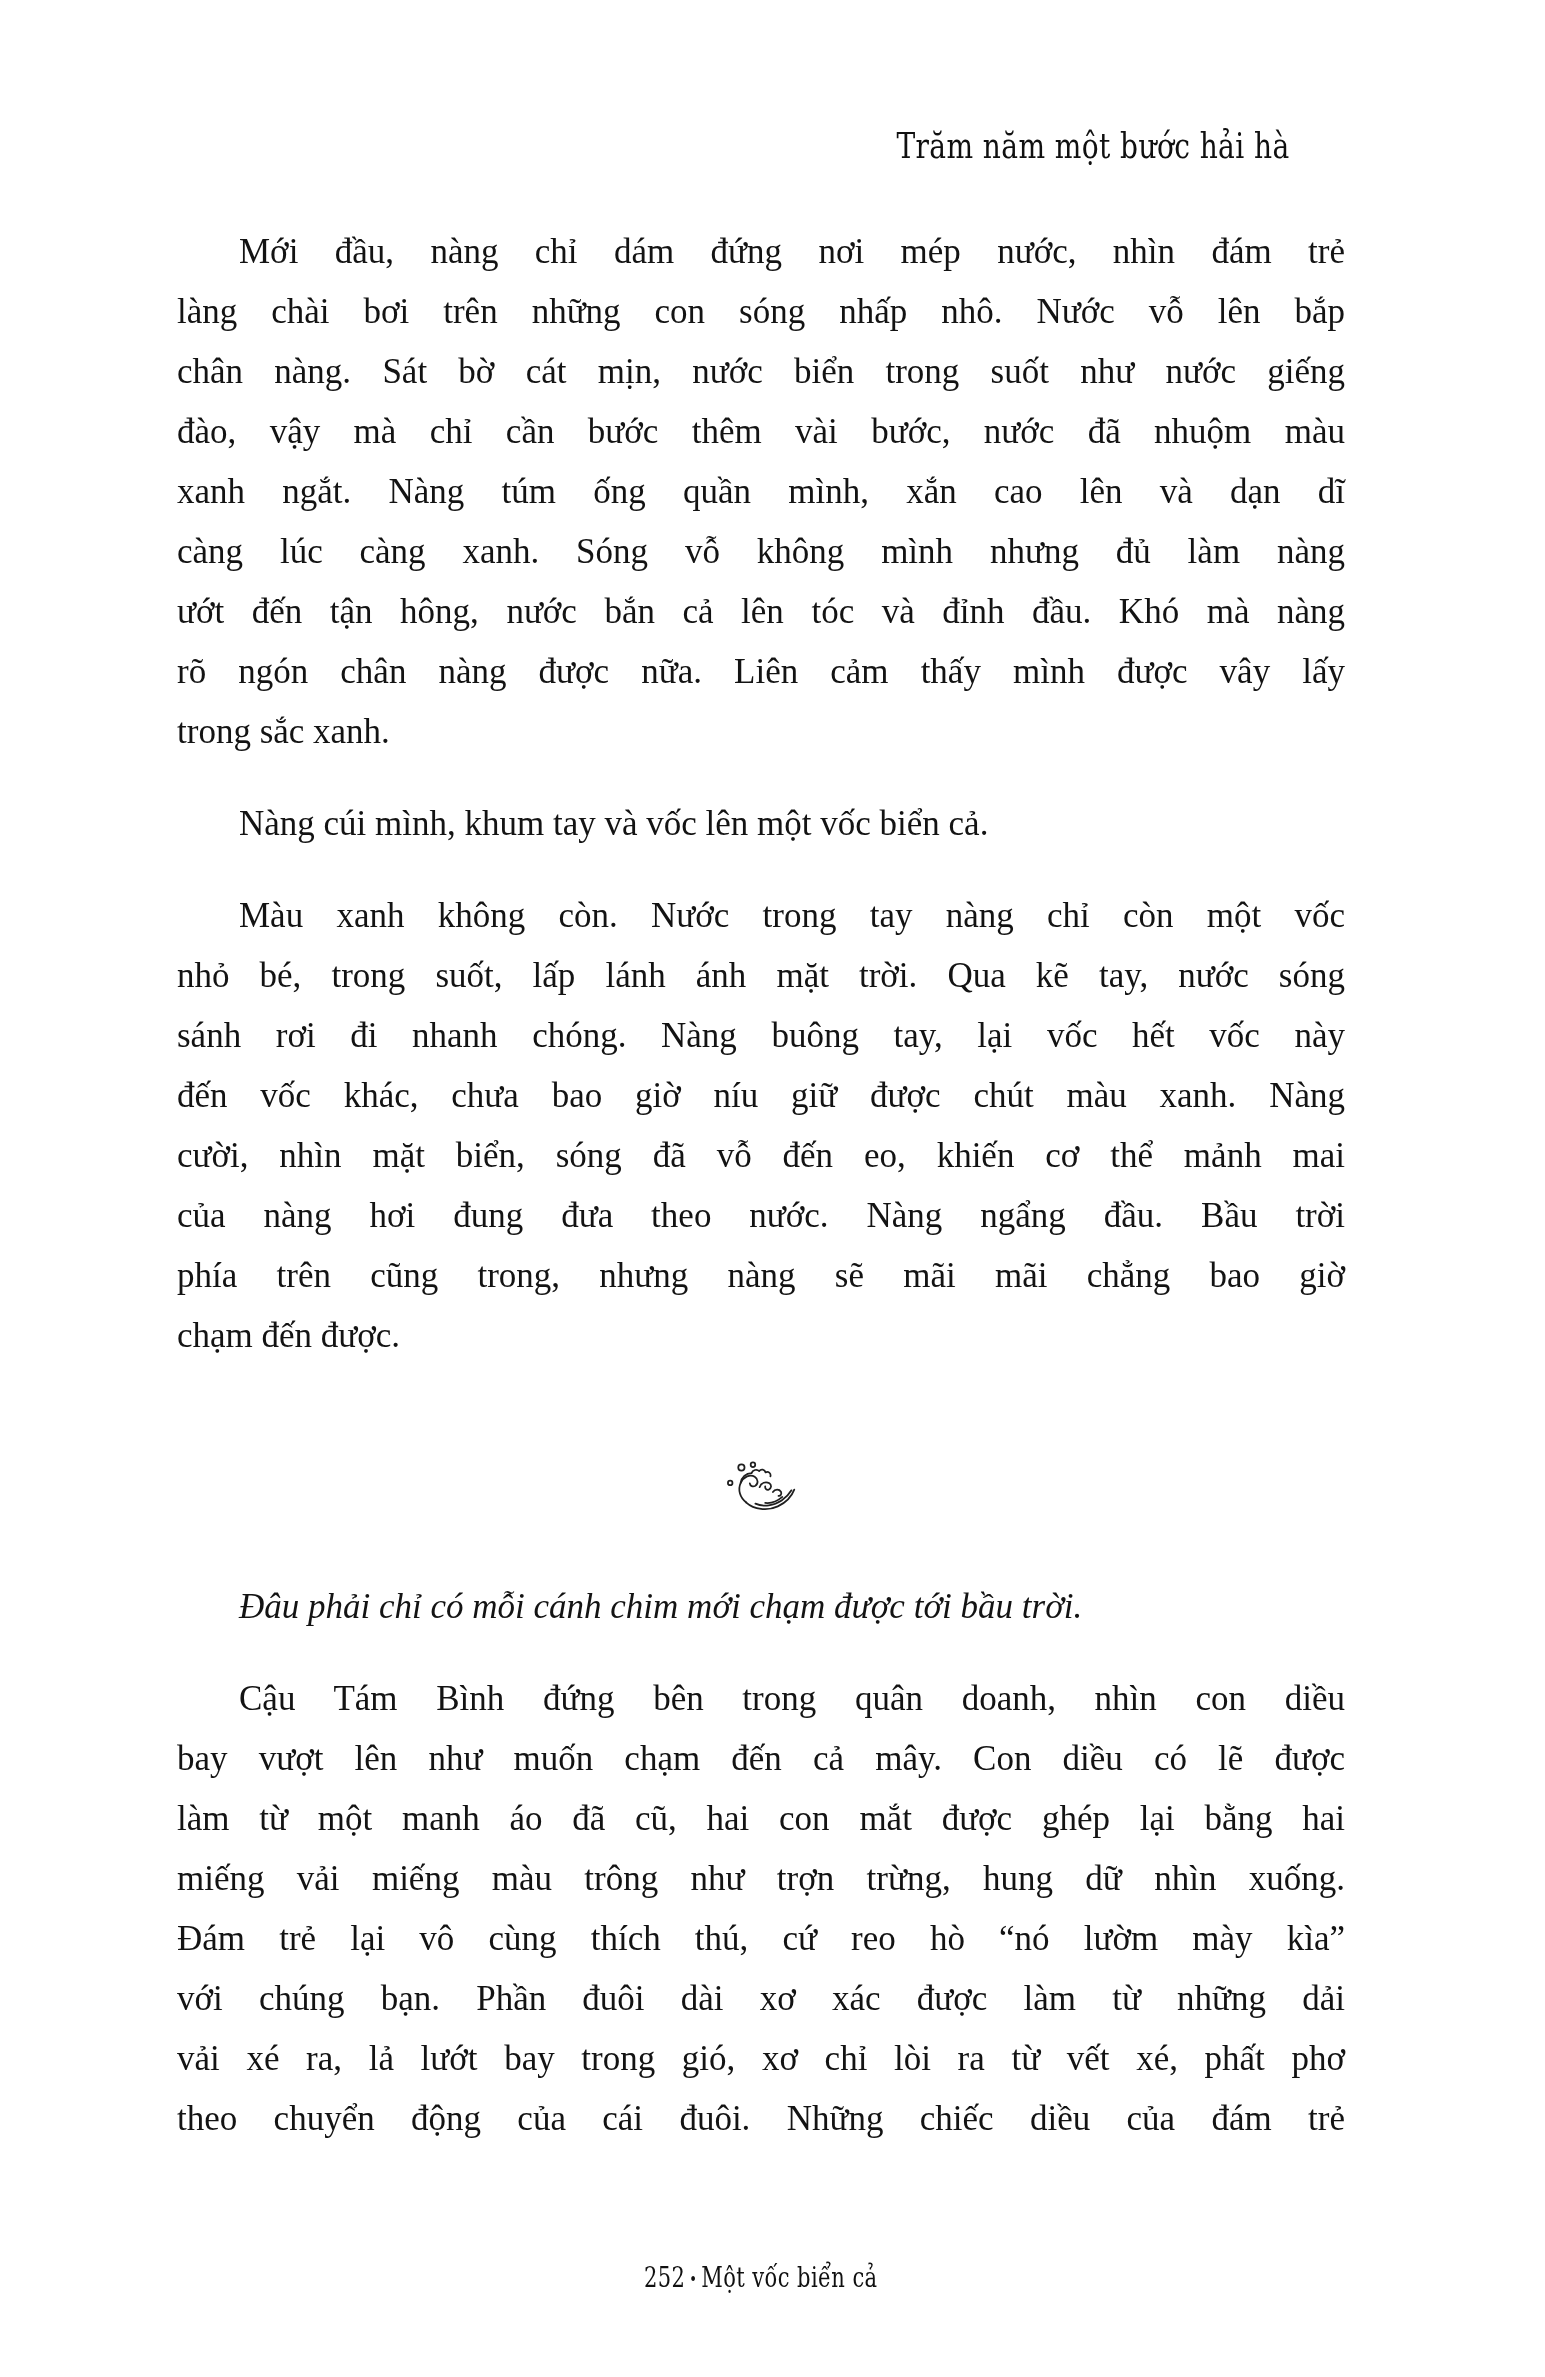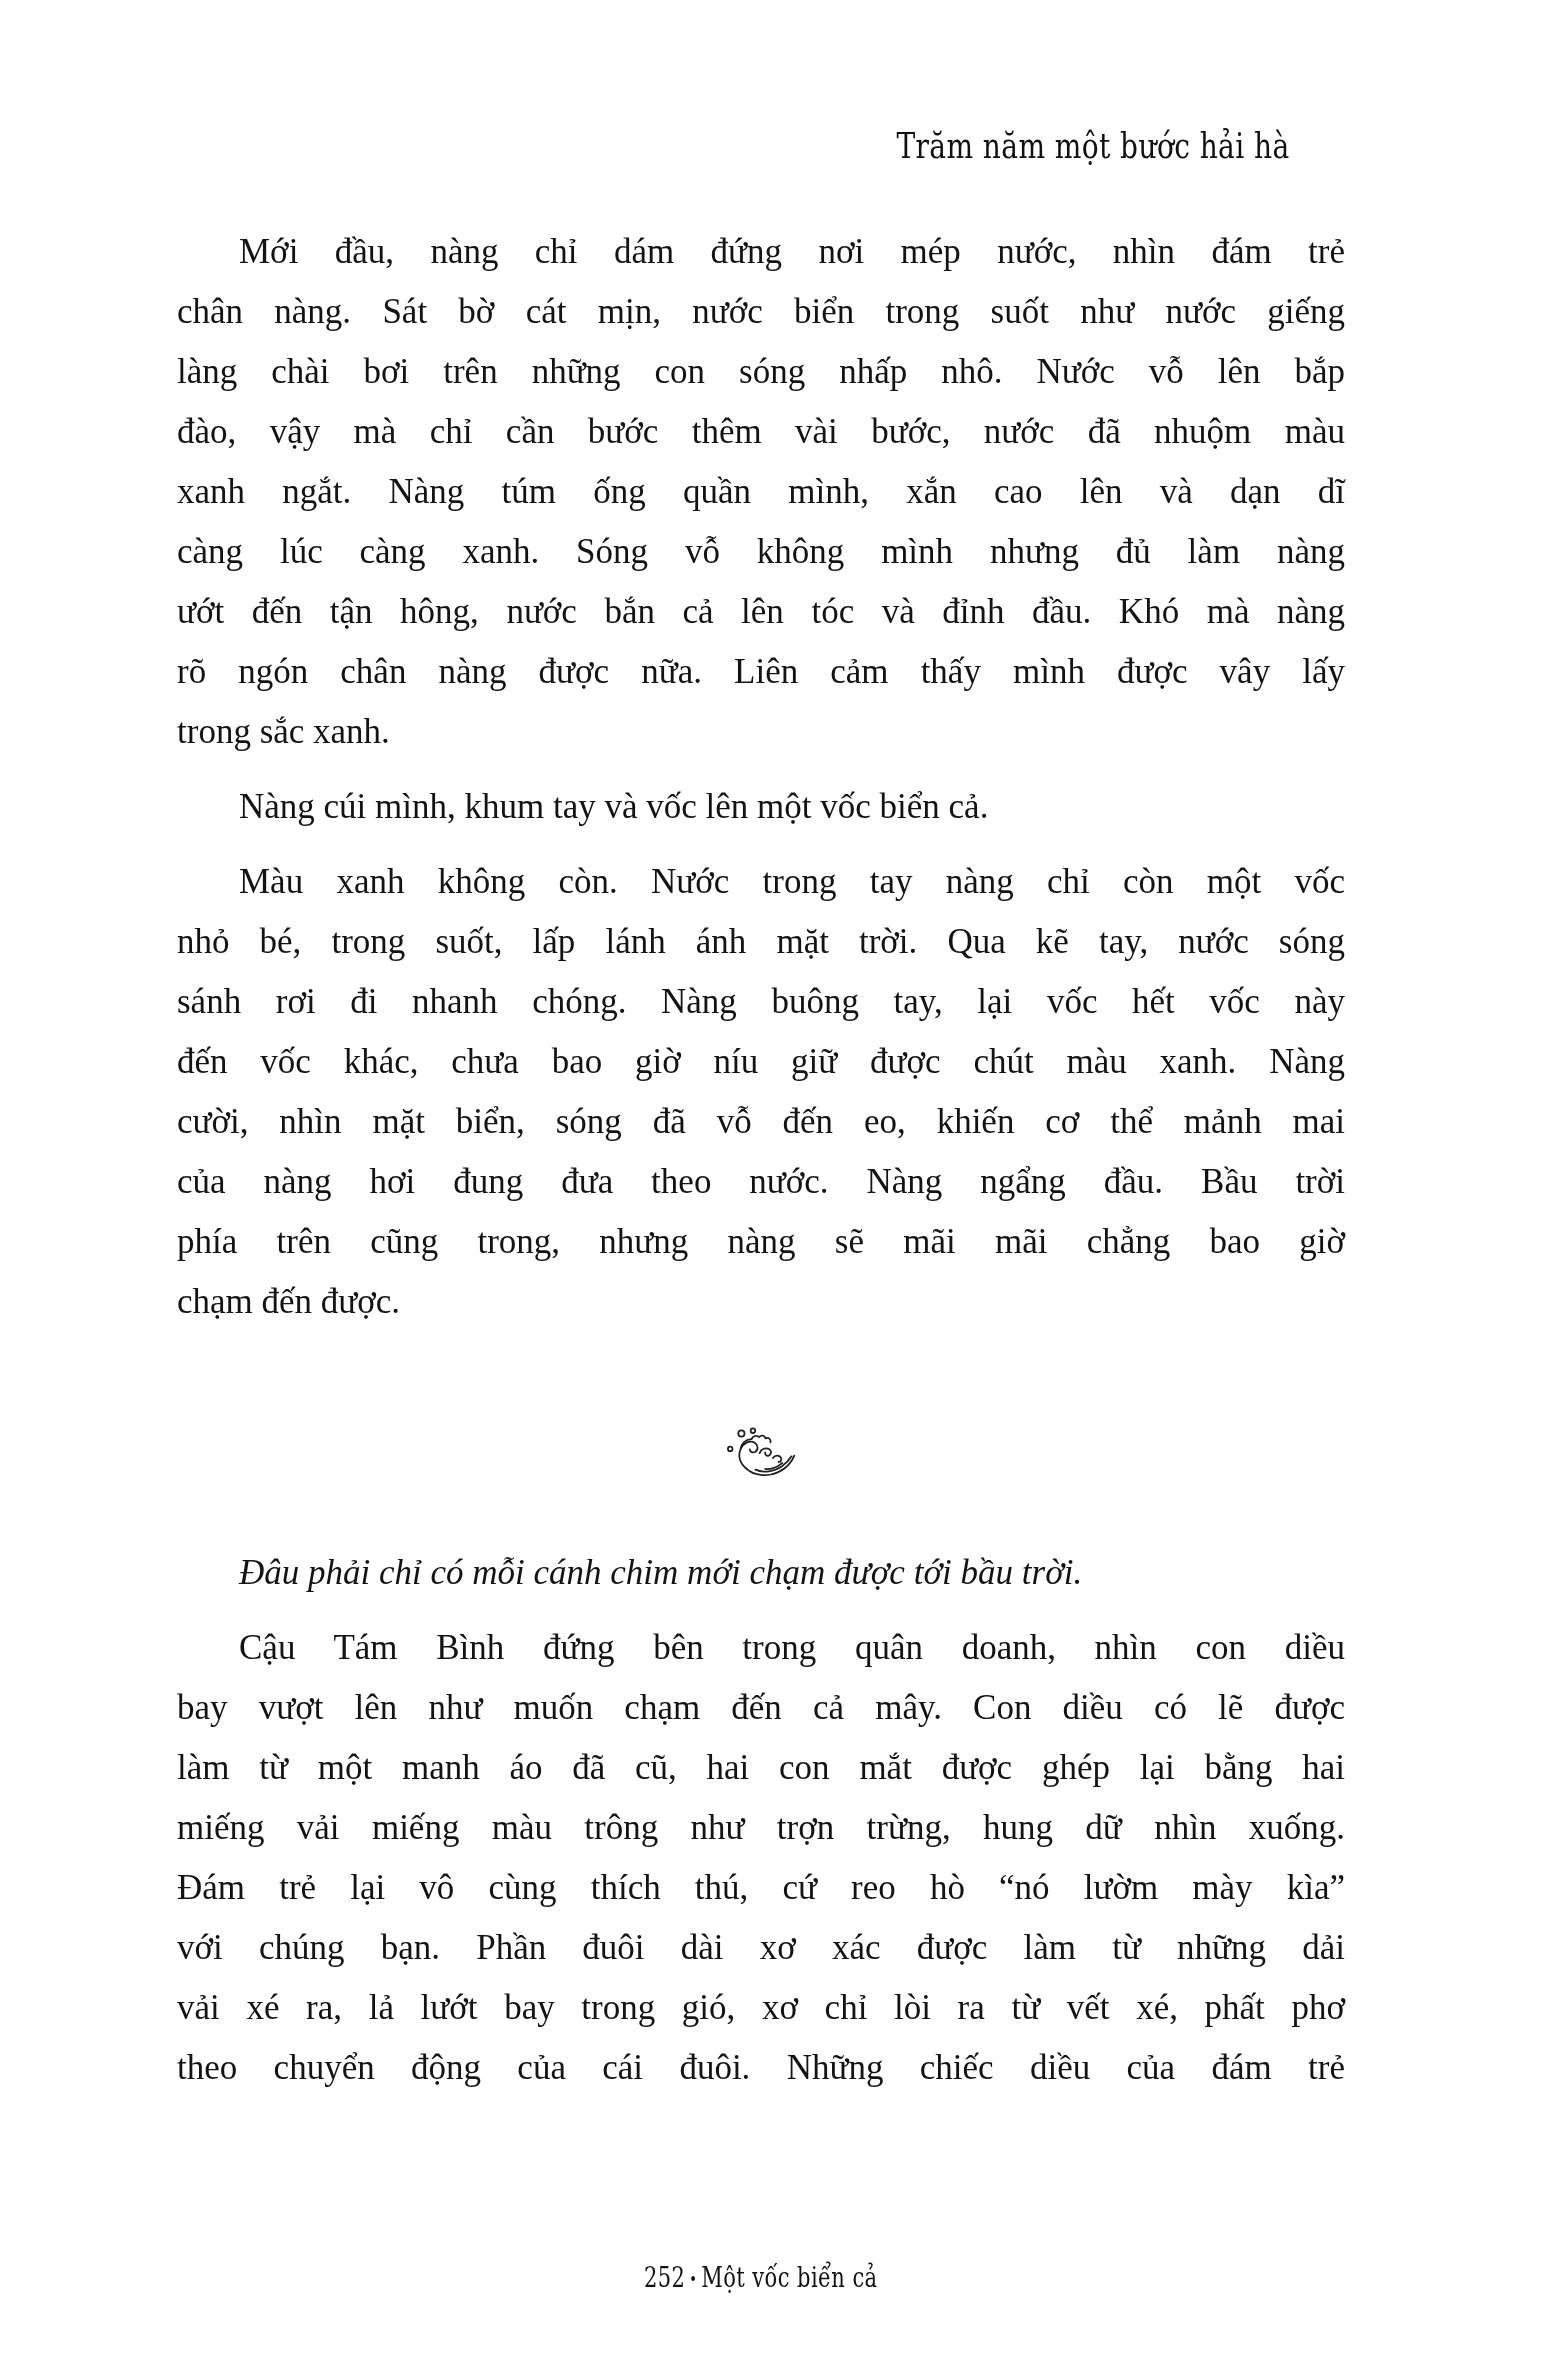--- a/index.html
+++ b/index.html
@@ -34,21 +34,21 @@
   .flow {
     position: absolute;
     top: 222px;
     left: 177px;
     width: 1168px;
     font-size: 35px;
     line-height: 60px;
     hyphens: none;
     overflow-wrap: normal;
   }
-  .paragraph { margin-top: 15px; }
+  .paragraph { margin-top: 32px; }
   .paragraph:first-child { margin-top: 0; }
   .line {
     text-align: justify;
     text-align-last: justify;
     text-justify: inter-word;
   }
   .line.first { text-indent: 62px; }
   .line.end { text-align-last: left; }
 
   .ornament {
@@ -83,22 +83,22 @@
 
 <div class="page">
 
   <div class="running-head">
     <span class="display-font">Trăm năm một bước hải hà</span>
   </div>
 
   <div class="flow" id="flow">
       <div class="paragraph">
         <div class="line first">Mới đầu, nàng chỉ dám đứng nơi mép nước, nhìn đám trẻ</div>
+        <div class="line">làng chài bơi trên những con sóng nhấp nhô. Nước vỗ lên bắp</div>
         <div class="line">chân nàng. Sát bờ cát mịn, nước biển trong suốt như nước giếng</div>
-        <div class="line">làng chài bơi trên những con sóng nhấp nhô. Nước vỗ lên bắp</div>
         <div class="line">đào, vậy mà chỉ cần bước thêm vài bước, nước đã nhuộm màu</div>
         <div class="line">xanh ngắt. Nàng túm ống quần mình, xắn cao lên và dạn dĩ</div>
         <div class="line">càng lúc càng xanh. Sóng vỗ không mình nhưng đủ làm nàng</div>
         <div class="line">ướt đến tận hông, nước bắn cả lên tóc và đỉnh đầu. Khó mà nàng</div>
         <div class="line">rõ ngón chân nàng được nữa. Liên cảm thấy mình được vây lấy</div>
         <div class="line end">trong sắc xanh.</div>
       </div>
       <div class="paragraph">
         <div class="line first end">Nàng cúi mình, khum tay và vốc lên một vốc biển cả.</div>
       </div>

